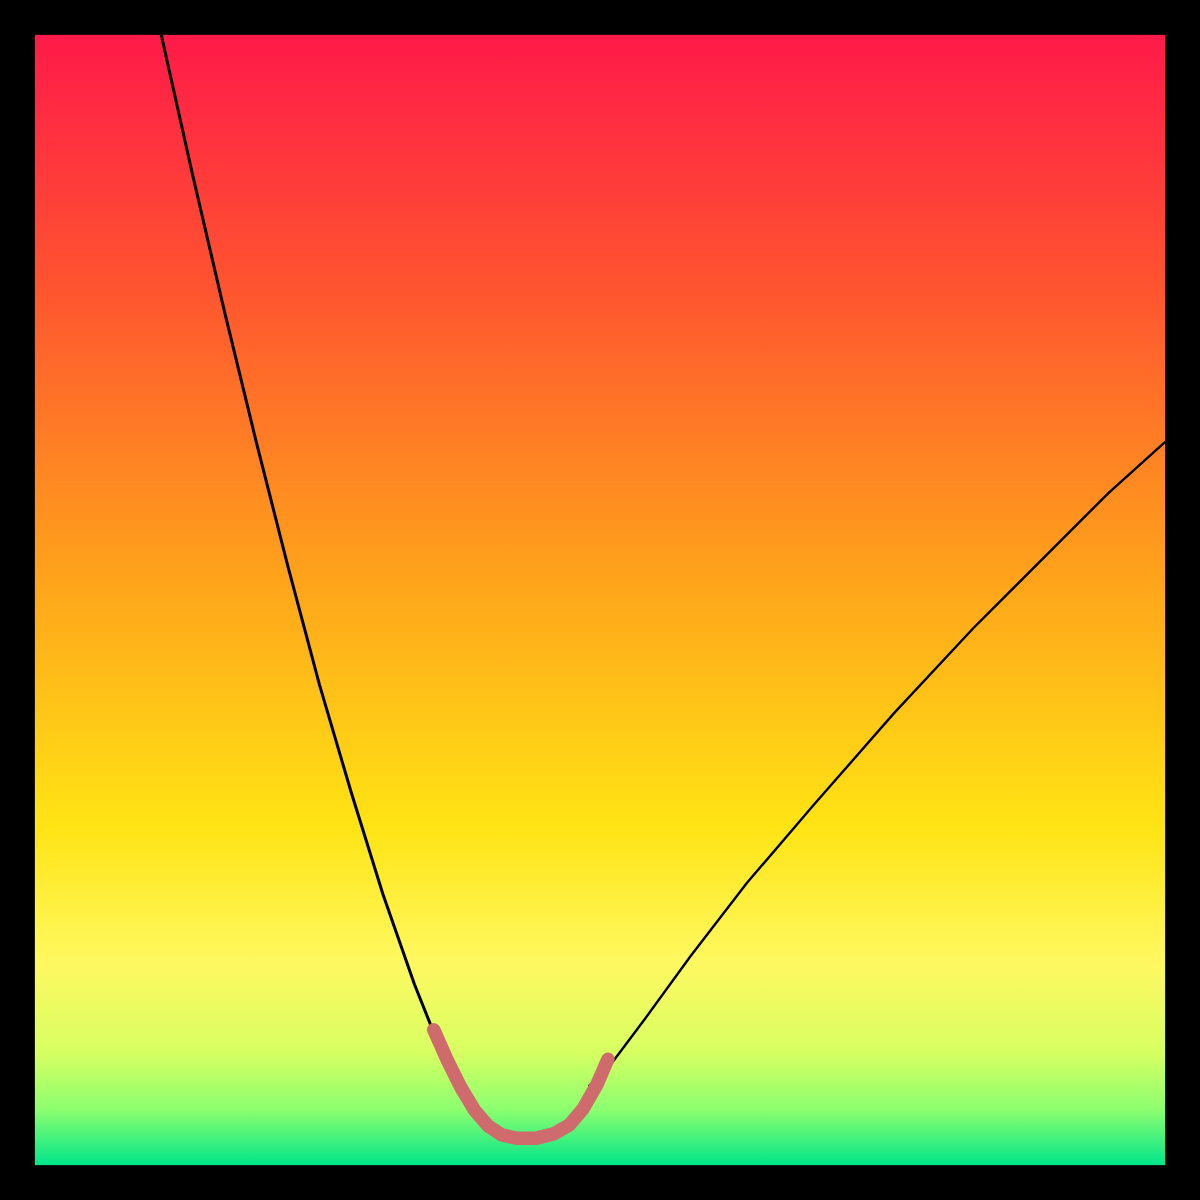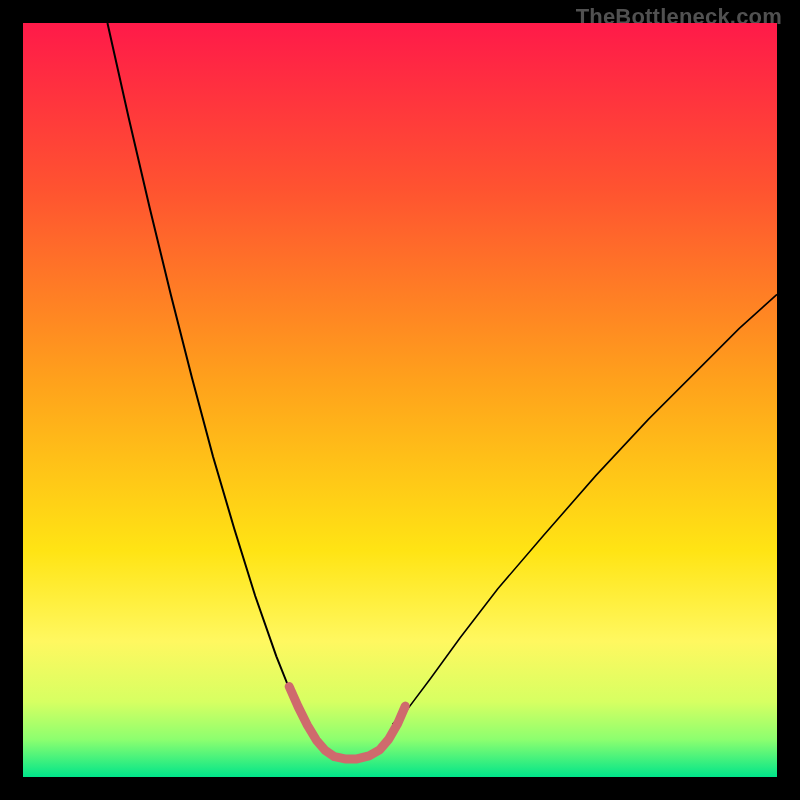--- a/index.html
+++ b/index.html
@@ -41,21 +41,20 @@
   }
   .curves {
     position: absolute;
     inset: 0;
   }
 </style>
 </head>
 <body>
 
 <div class="frame">
-  <div class="watermark">TheBottleneck.com</div>
 
   <div class="plot">
     <svg class="gradient" viewBox="0 0 100 100" preserveAspectRatio="none">
       <defs>
         <linearGradient id="bg" x1="0" y1="0" x2="0" y2="1">
             <stop offset="0%" stop-color="#ff1a49"></stop>
             <stop offset="22%" stop-color="#ff5330"></stop>
             <stop offset="48%" stop-color="#ffa31b"></stop>
             <stop offset="70%" stop-color="#ffe414"></stop>
             <stop offset="82%" stop-color="#fff860"></stop>

